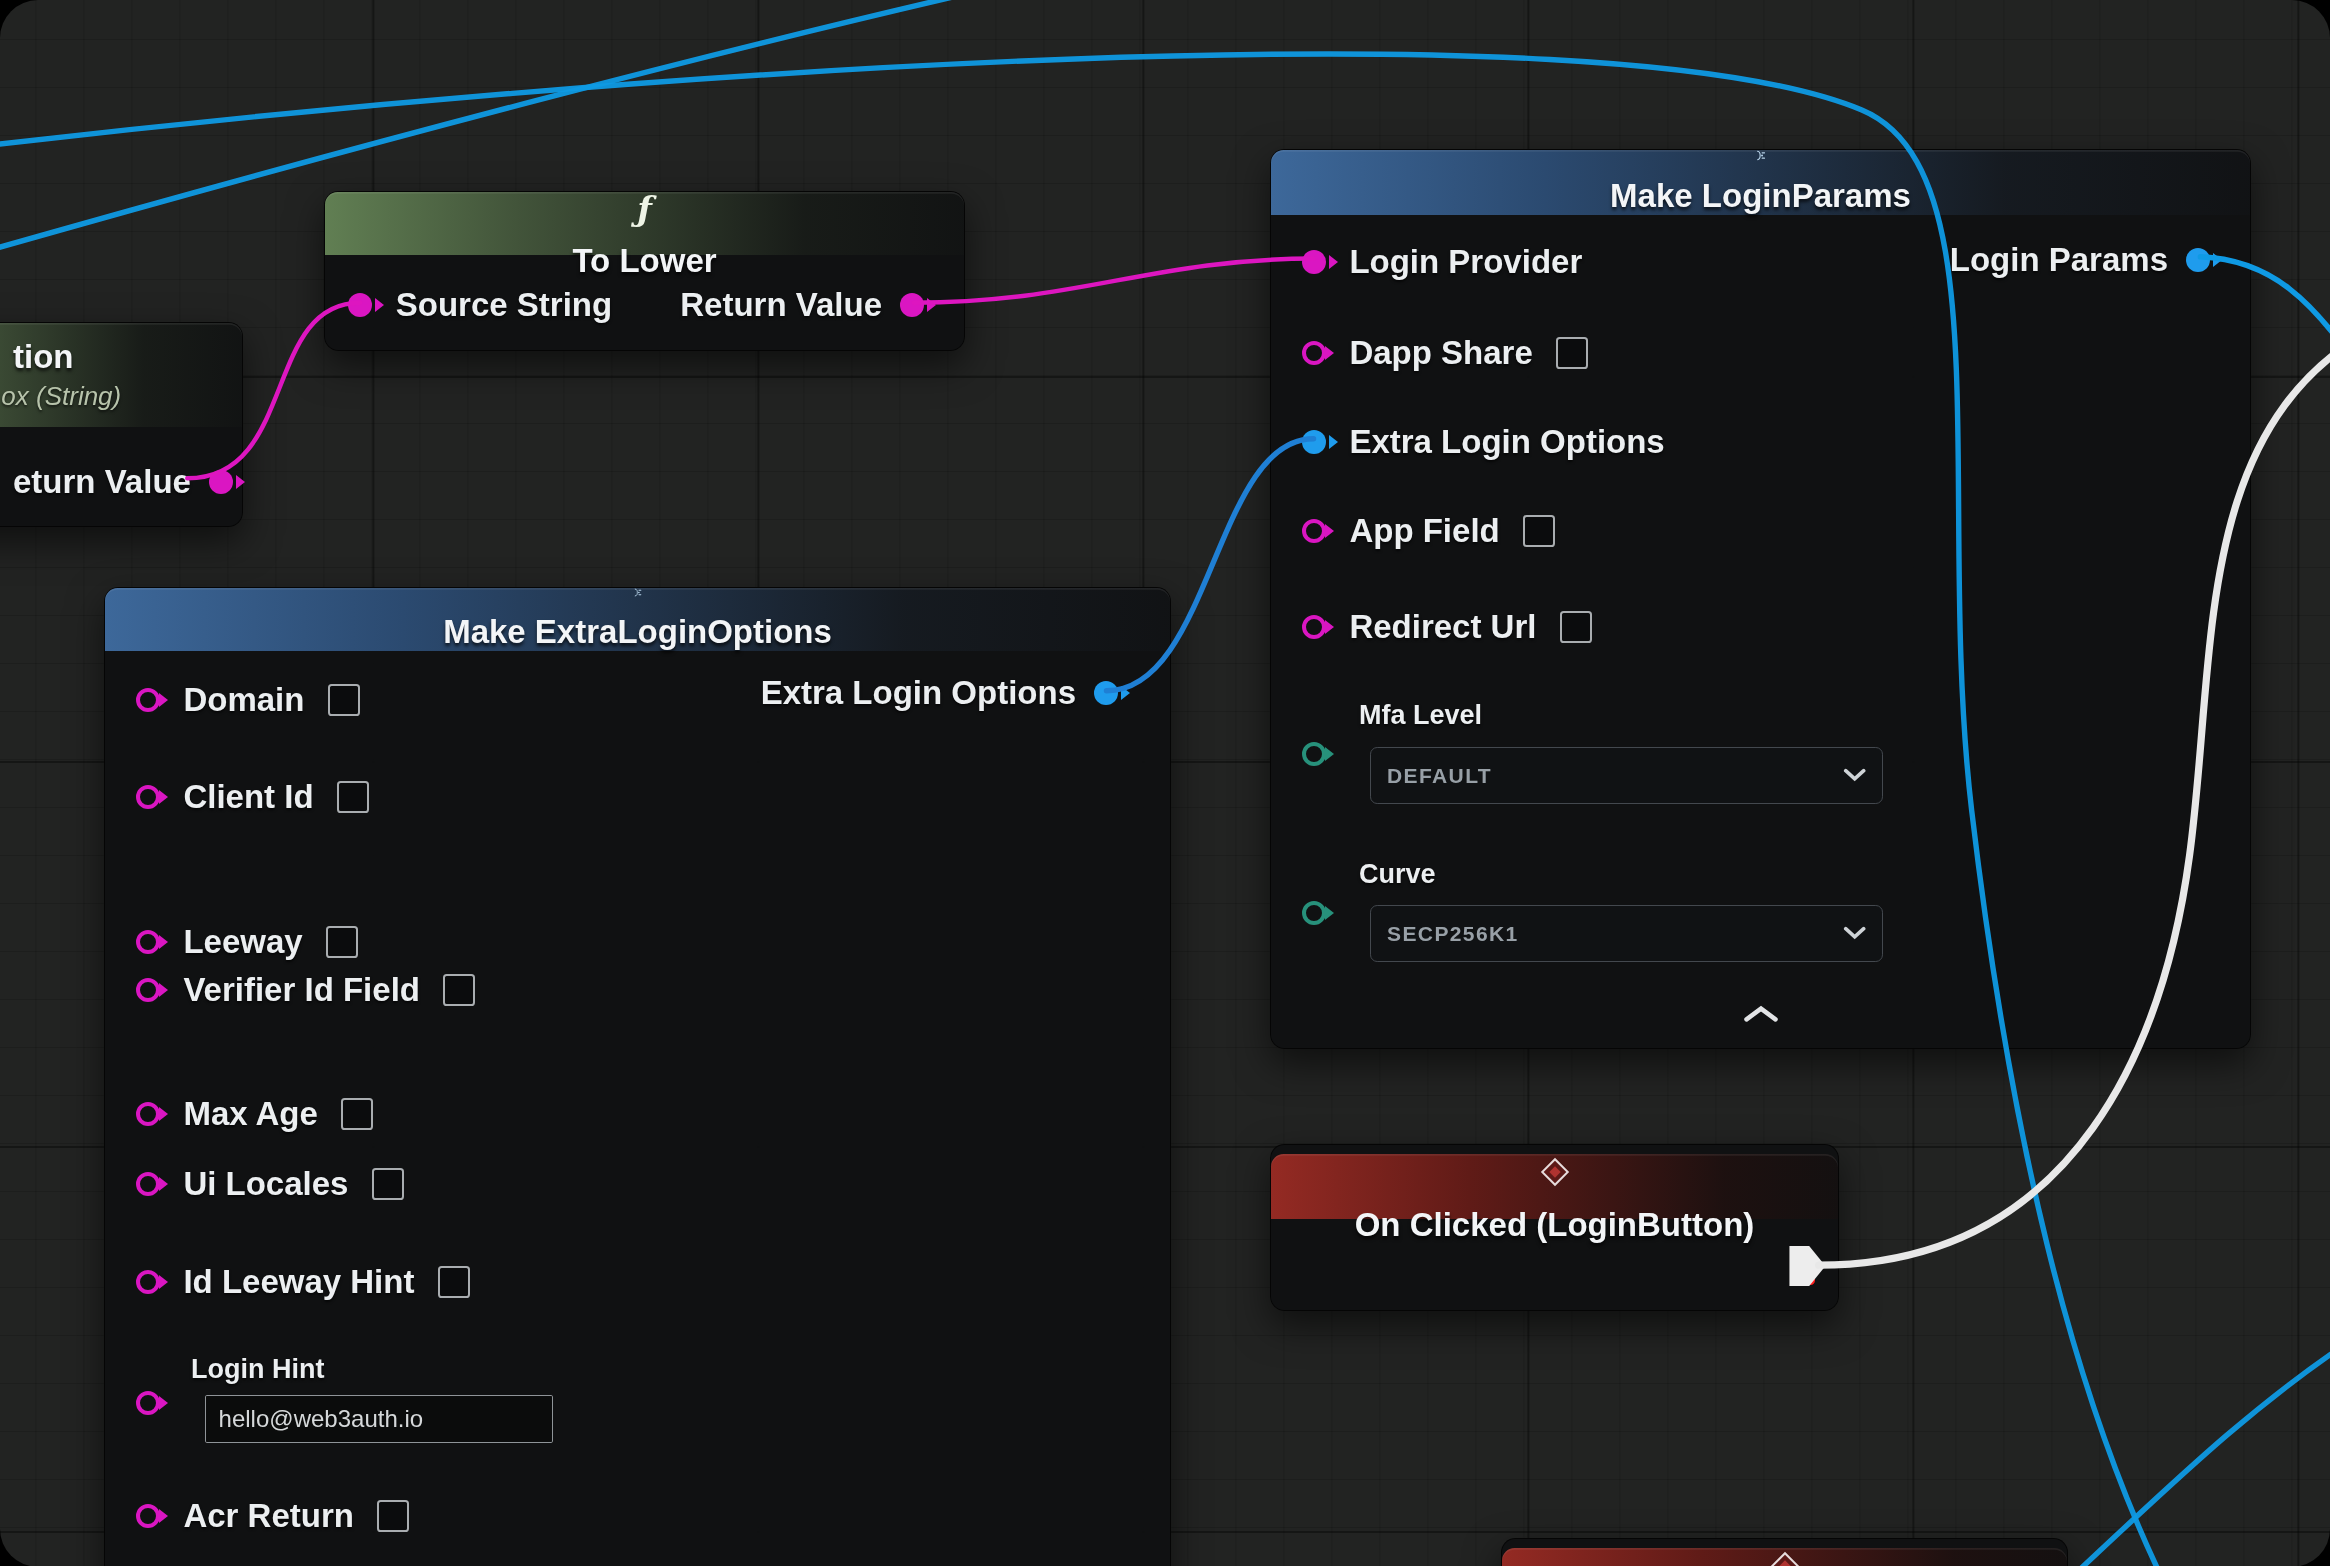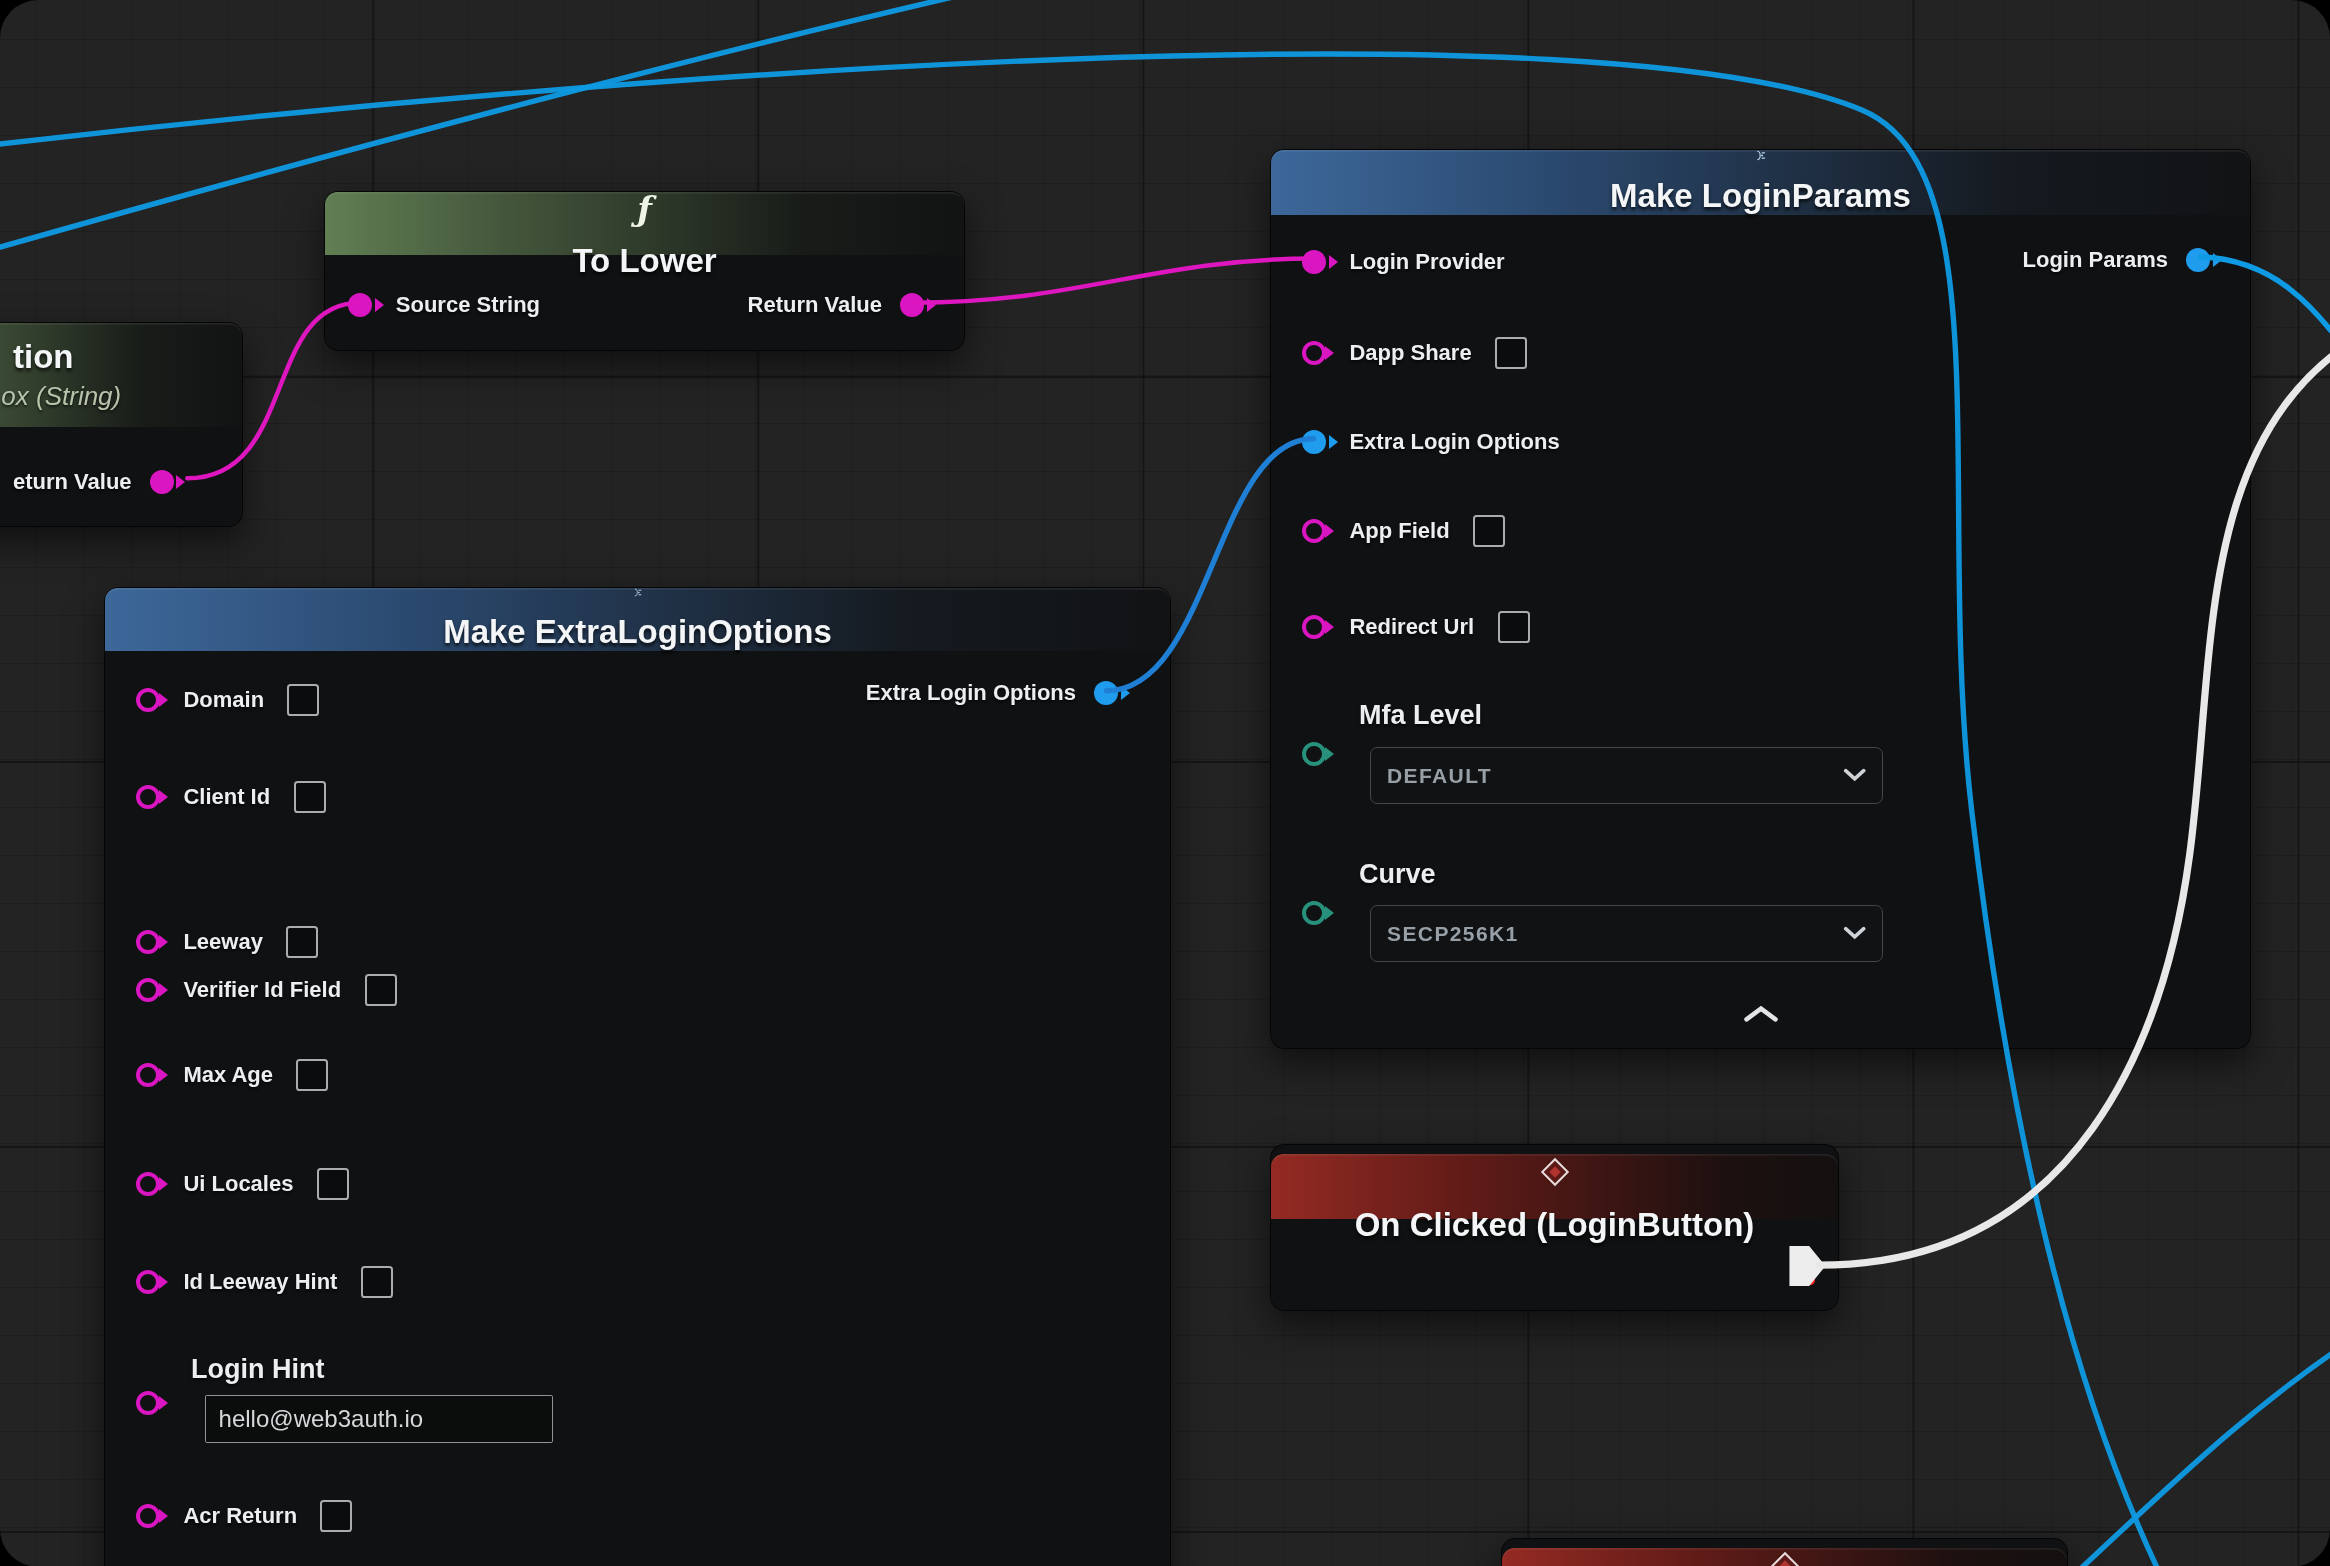--- a/index.html
+++ b/index.html
@@ -49,21 +49,21 @@
   .pin.hollow{ border:4.5px solid var(--c); }
   .pin::after{
     content:""; position:absolute; top:50%; transform:translateY(-50%);
     left:calc(100% + 2.7px);
     border-left:9px solid var(--c);
     border-top:7.2px solid transparent; border-bottom:7.2px solid transparent;
   }
   .magenta{ --c:#da16c2; }
   .blue   { --c:#1f9ced; }
   .teal   { --c:#27917b; }
-  .pin-label{ font-size:22px; font-weight:600; color:#eceff1; white-space:nowrap; text-shadow:0 1.8px 2.7px rgba(0,0,0,0.65); }
+  .pin-label{ font-size:33px; font-weight:600; color:#eceff1; white-space:nowrap; text-shadow:0 1.8px 2.7px rgba(0,0,0,0.65); }
 
   .checkbox{
     width:32px; height:32px; flex:none;
     border:2.7px solid #a9adb0; border-radius:3.6px;
     background:rgba(0,0,0,0.28);
   }
   .text-input{
     position:absolute; width:348px; height:48px;
     background:rgba(6,6,6,0.45); border:1.8px solid #8f9498; border-radius:1.8px;
     color:#d5d8da; font-size:24px; padding:0 12.6px;
@@ -147,21 +147,21 @@
     <div class="pin-row" style="top:288px;margin-top:48px;">
       <span class="pin hollow magenta"></span>
       <span class="pin-label">Leeway</span>
       <span class="checkbox"></span>
     </div>
     <div class="pin-row" style="top:384px;">
       <span class="pin hollow magenta"></span>
       <span class="pin-label">Verifier Id Field</span>
       <span class="checkbox"></span>
     </div>
-    <div class="pin-row" style="top:469px;">
+    <div class="pin-row" style="top:508px;">
       <span class="pin hollow magenta"></span>
       <span class="pin-label">Max Age</span>
       <span class="checkbox"></span>
     </div>
     <div class="pin-row" style="top:578px;">
       <span class="pin hollow magenta"></span>
       <span class="pin-label">Ui Locales</span>
       <span class="checkbox"></span>
     </div>
     <div class="pin-row" style="top:676px;">

